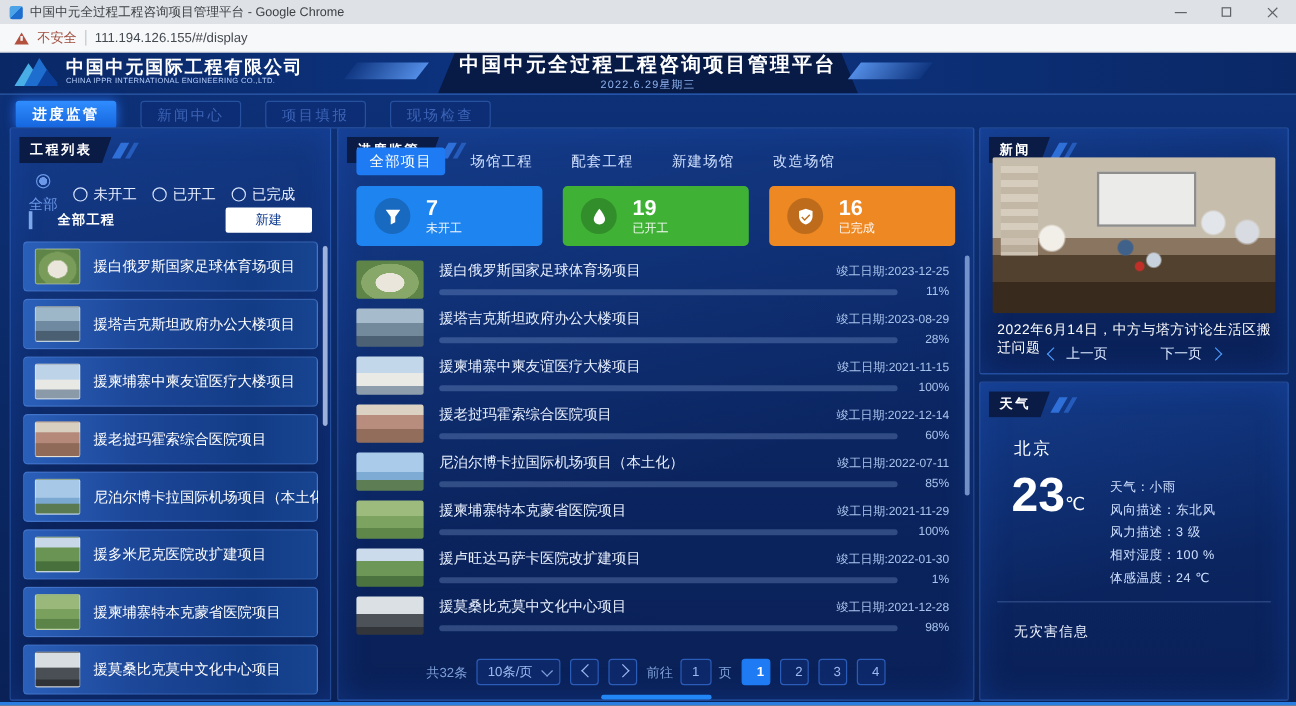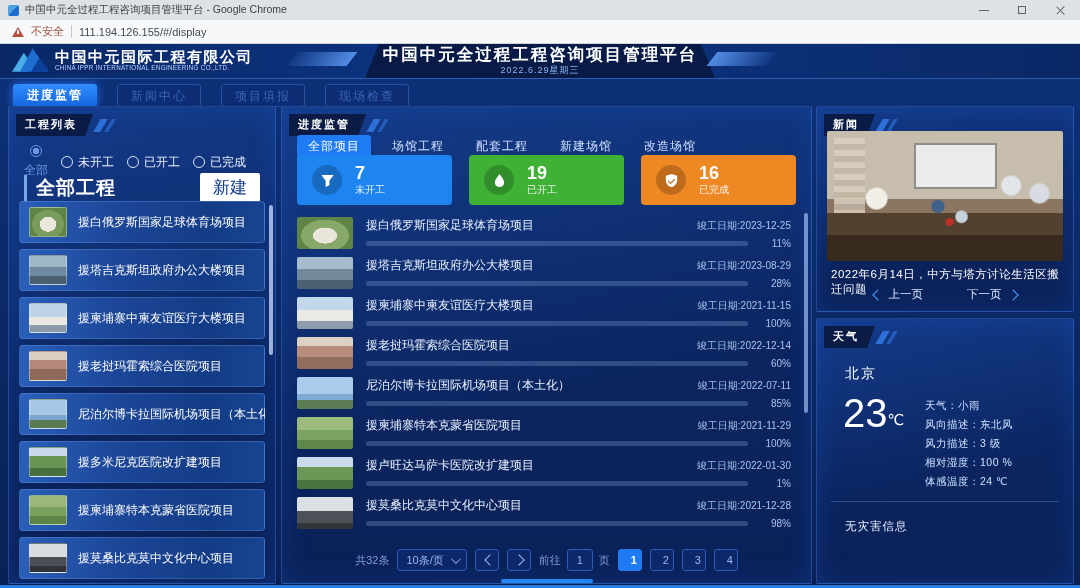--- a/index.html
+++ b/index.html
@@ -68,34 +68,34 @@
   .panel-news{top:62px;left:816px;width:256px;height:204px;}
   .panel-weather{top:274px;left:816px;width:256px;height:264px;}
 
   
   .filters{position:absolute;top:38px;left:15px;display:flex;gap:13px;align-items:center;}
   .filter{display:flex;align-items:center;gap:5px;font-size:12px;color:#e8efff;cursor:pointer;}
   .radio-dot{width:12px;height:12px;border:1px solid #d6e4ff;border-radius:50%;box-sizing:border-box;flex:none;}
   .filter.active{color:#6b98e8;flex-direction:column;}
   .filter.active .radio-dot{border-color:#6b98e8;background:radial-gradient(circle,#6b98e8 0 45%,transparent 50%);}
   .list-head{position:absolute;top:66px;left:15px;right:15px;display:flex;justify-content:space-between;align-items:center;}
-  .list-title{font-size:19px;font-weight:bold;color:#fff;border-left:3px solid #7aa8e8;padding-left:9px;letter-spacing:1px;}
-  .new-btn{background:#fff;color:#0d3a8f;font-size:17px;padding:3px 13px;border-radius:2px;cursor:pointer;}
+  .list-title{font-size:11px;font-weight:bold;color:#fff;border-left:3px solid #7aa8e8;padding-left:21px;letter-spacing:1px;}
+  .new-btn{background:#fff;color:#0d3a8f;font-size:11px;padding:3px 25px;border-radius:2px;cursor:pointer;}
   .proj-list{position:absolute;top:94px;left:10px;right:10px;bottom:4px;overflow:hidden;}
   .proj-card{height:42px;margin-bottom:6px;display:flex;align-items:center;gap:11px;padding:3px 9px;box-sizing:border-box;
       background:linear-gradient(90deg,#2a5fb9 0%,#1c4697 40%,#133c86 78%,#174490 100%);
       border:1px solid rgba(130,175,255,.28);border-radius:4px;cursor:pointer;}
   .thumb{width:38px;height:30px;border-radius:2px;border:1px solid rgba(255,255,255,.35);flex:none;box-sizing:border-box;}
   .proj-name{font-size:12px;color:#fff;white-space:nowrap;}
   .scrollbar-v{position:absolute;width:4px;border-radius:2px;background:rgba(205,222,255,.75);}
   .scroll-left{right:2px;top:98px;height:150px;}
   .scroll-mid{right:3px;top:106px;height:200px;background:rgba(170,200,250,.65);}
 
   
-  .mid-tabs{position:absolute;top:28px;left:15px;display:flex;gap:10px;}
+  .mid-tabs{position:absolute;top:16px;left:15px;display:flex;gap:10px;}
   .mid-tab{font-size:12px;color:#cfe0ff;padding:3px 11px;letter-spacing:1px;cursor:pointer;}
   .mid-tab.active{background:#1f7bf4;border-radius:3px;color:#fff;}
   .stats{position:absolute;top:48px;left:15px;right:15px;display:flex;gap:17px;}
   .stat{flex:1;height:50px;border-radius:4px;display:flex;align-items:center;gap:13px;padding:0 15px;box-sizing:border-box;cursor:pointer;}
   .stat-icon{width:30px;height:30px;border-radius:50%;background:rgba(0,0,0,.2);display:flex;align-items:center;justify-content:center;flex:none;}
   .stat-icon svg{width:15px;height:15px;fill:#fff;}
   .stat-num{font-size:18px;font-weight:bold;color:#fff;line-height:1.15;}
   .stat-label{font-size:10px;color:rgba(255,255,255,.92);}
   .rows{position:absolute;top:106px;left:15px;right:20px;}
   .row{height:40px;display:flex;gap:13px;align-items:center;cursor:pointer;}
@@ -135,21 +135,21 @@
       background:repeating-linear-gradient(180deg,#d9d0c1 0 6px,#c2b6a4 6px 12px);opacity:.85;}
   .news-caption{position:absolute;top:160px;left:14px;right:12px;font-size:11.5px;color:#fff;letter-spacing:.5px;}
   .news-nav{position:absolute;bottom:9px;left:0;right:0;display:flex;justify-content:center;gap:44px;align-items:center;}
   .news-link{display:flex;align-items:center;gap:7px;font-size:11.5px;color:#dce8ff;cursor:pointer;}
   .nchev-l{width:7px;height:7px;border-left:1.8px solid #4d9bff;border-bottom:1.8px solid #4d9bff;transform:rotate(45deg);}
   .nchev-r{width:7px;height:7px;border-right:1.8px solid #4d9bff;border-top:1.8px solid #4d9bff;transform:rotate(45deg);}
 
   
   .w-city{position:absolute;top:46px;left:28px;font-size:14px;font-weight:normal;color:#fff;letter-spacing:2px;}
   .w-temp{position:absolute;top:74px;left:26px;color:#fff;display:flex;align-items:flex-start;}
-  .w-temp-num{font-size:40px;font-weight:normal;line-height:1;}
+  .w-temp-num{font-size:40px;font-weight:bold;line-height:1;}
   .w-temp-unit{font-size:15px;margin-top:18px;}
   .w-rows{position:absolute;top:80px;left:108px;display:flex;flex-direction:column;gap:5px;}
   .w-row{font-size:10.5px;color:#cfe0ff;letter-spacing:.5px;}
   .w-divider{position:absolute;top:182px;left:14px;right:14px;height:1px;background:rgba(140,175,240,.3);}
   .w-alert{position:absolute;top:200px;left:28px;font-size:11.5px;color:#eaf1ff;letter-spacing:1px;}
 
   
   .pt-0{background:radial-gradient(ellipse at 50% 58%,#eae6dc 0 32%,#7a9c5a 33% 62%,#5e8447 63%);}
   .pt-1{background:linear-gradient(180deg,#9db6c8 0 40%,#6f8aa0 40% 70%,#4a5f72 70%);}
   .pt-2{background:linear-gradient(180deg,#bcd3e8 0 45%,#e8e8e4 45% 75%,#8a9aa8 75%);}

